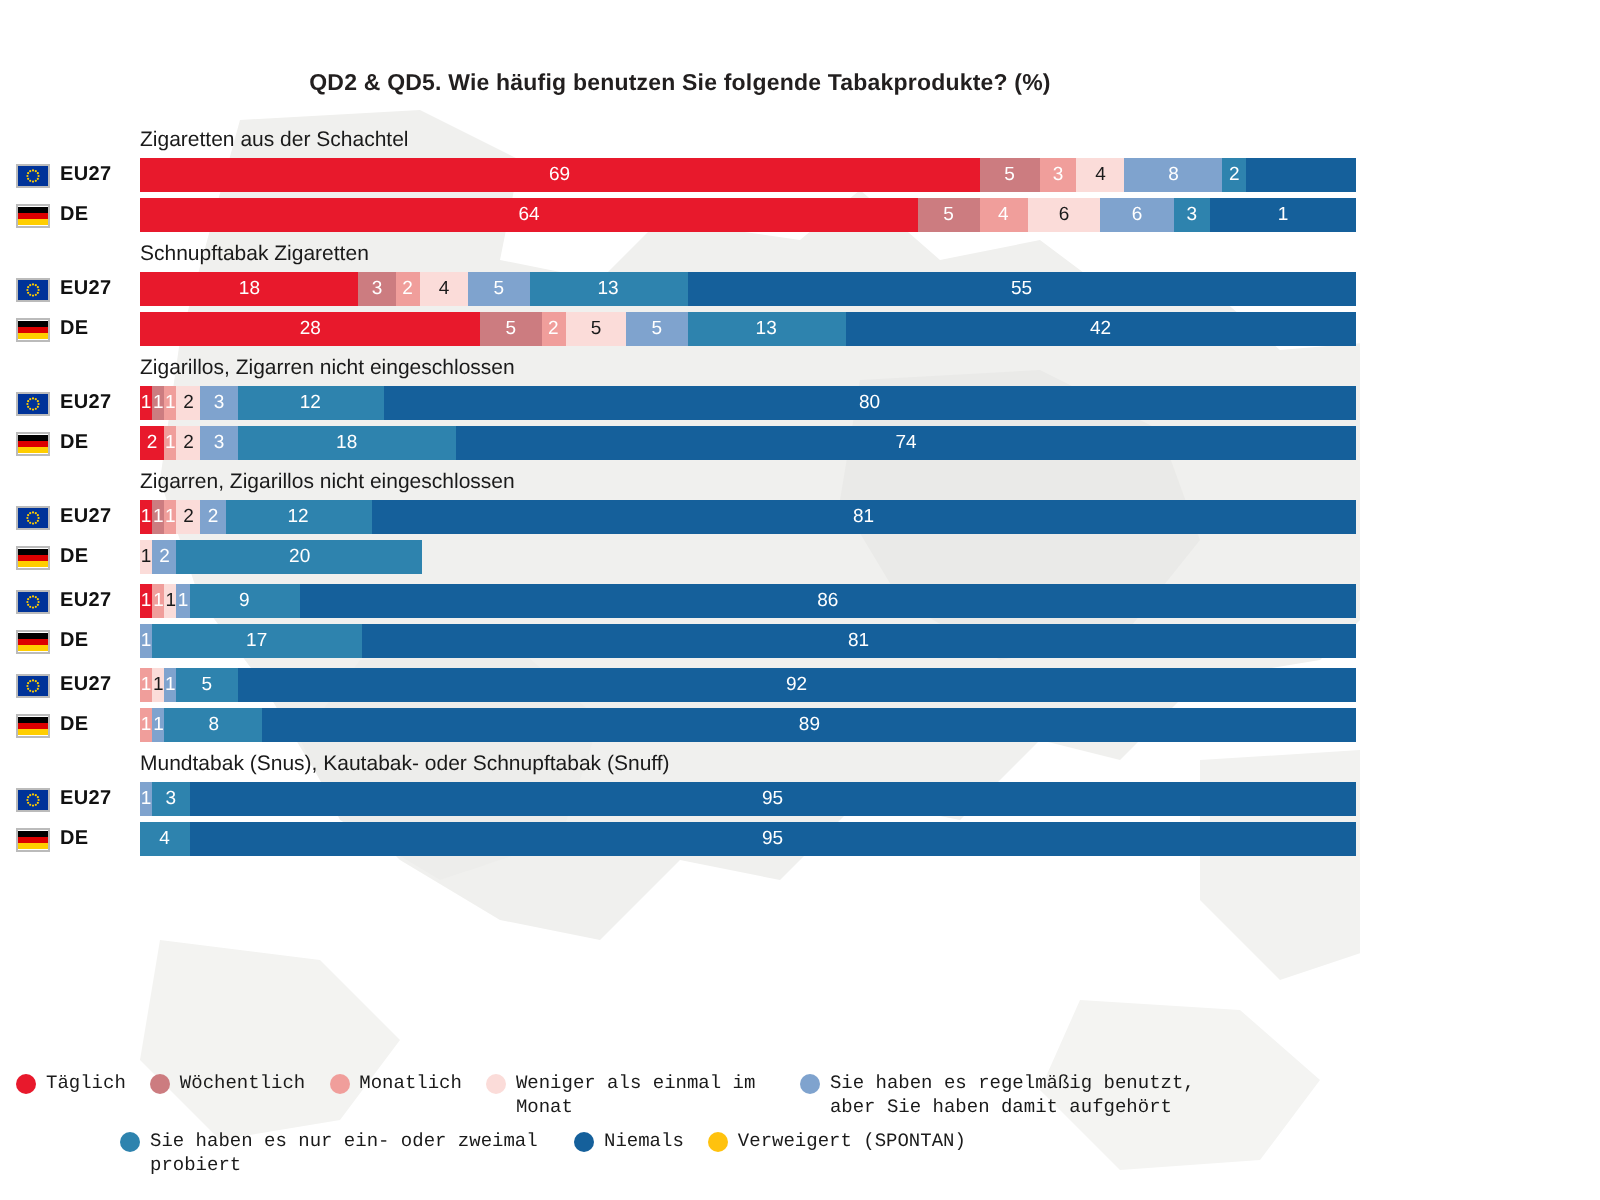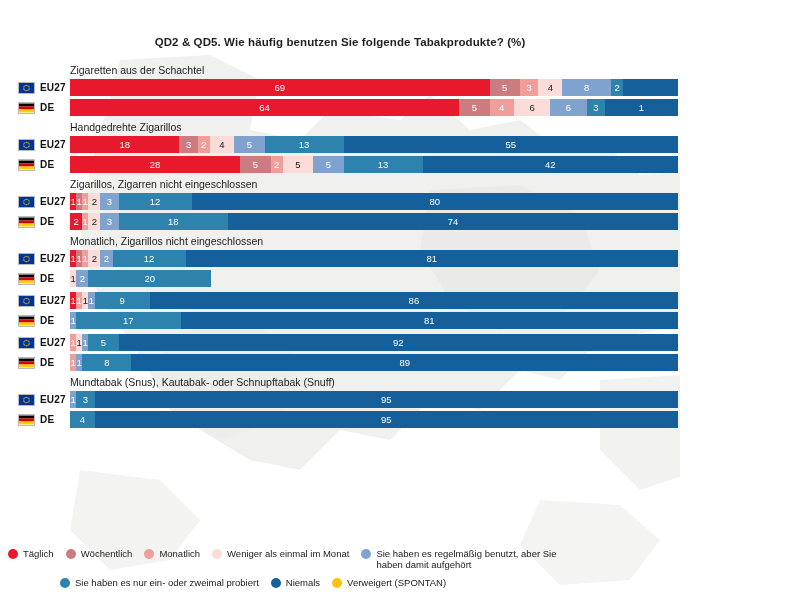--- a/index.html
+++ b/index.html
@@ -50,21 +50,21 @@
     display: flex;
     align-items: center;
     height: 17px;
     margin-bottom: 3px;
   }
   .row-head {
     width: 70px;
     display: flex;
     align-items: center;
     flex: 0 0 70px;
-    padding-left: 18px;
+    padding-left: 8px;
     box-sizing: border-box;
   }
   .flag {
     width: 17px; height: 12px;
     margin-right: 5px;
     flex: 0 0 17px;
     border: 0.5px solid #bbb;
     box-sizing: border-box;
   }
   .row-label {
@@ -97,20 +97,21 @@
     position: absolute;
     left: 0; right: 0;
     bottom: 6px;
     padding: 0 8px;
     z-index: 3;
   }
   .legend-row {
     display: flex;
     align-items: flex-start;
     margin-bottom: 6px;
+    font-family: Liberation Mono, monospace;
   }
   .legend-row.second { justify-content: flex-start; padding-left: 52px; }
   .legend-item {
     display: flex;
     align-items: flex-start;
     margin-right: 12px;
   }
   .dot {
     width: 10px; height: 10px;
     border-radius: 50%;
@@ -217,21 +218,21 @@
               <div class="seg" style="flex: 0 0 3%; background: rgb(46, 131, 174); color: rgb(255, 255, 255);">
                 <span>3</span>
               </div>
               <div class="seg" style="flex: 0 0 12%; background: rgb(21, 96, 155); color: rgb(255, 255, 255);">
                 <span>1</span>
               </div>
             </div>
           </div>
         </div>
         <div class="group">
-          <div class="group-label">Handgedrehte Zigarillos</div>
+          <div class="group-label">Schnupftabak Zigaretten</div>
           <div class="row">
             <div class="row-head">
               <svg viewBox="0 0 30 20" class="flag">
                 <rect width="30" height="20" fill="#003399"></rect>
                 <circle cx="15.00" cy="4.40" r="1.1" fill="#FFCC00"></circle>
                 <circle cx="17.80" cy="5.15" r="1.1" fill="#FFCC00"></circle>
                 <circle cx="19.85" cy="7.20" r="1.1" fill="#FFCC00"></circle>
                 <circle cx="20.60" cy="10.00" r="1.1" fill="#FFCC00"></circle>
                 <circle cx="19.85" cy="12.80" r="1.1" fill="#FFCC00"></circle>
                 <circle cx="17.80" cy="14.85" r="1.1" fill="#FFCC00"></circle>
@@ -372,21 +373,21 @@
               <div class="seg" style="flex: 0 0 18%; background: rgb(46, 131, 174); color: rgb(255, 255, 255);">
                 <span>18</span>
               </div>
               <div class="seg" style="flex: 0 0 74%; background: rgb(21, 96, 155); color: rgb(255, 255, 255);">
                 <span>74</span>
               </div>
             </div>
           </div>
         </div>
         <div class="group">
-          <div class="group-label">Monatlich, Zigarillos nicht eingeschlossen</div>
+          <div class="group-label">Zigarren, Zigarillos nicht eingeschlossen</div>
           <div class="row">
             <div class="row-head">
               <svg viewBox="0 0 30 20" class="flag">
                 <rect width="30" height="20" fill="#003399"></rect>
                 <circle cx="15.00" cy="4.40" r="1.1" fill="#FFCC00"></circle>
                 <circle cx="17.80" cy="5.15" r="1.1" fill="#FFCC00"></circle>
                 <circle cx="19.85" cy="7.20" r="1.1" fill="#FFCC00"></circle>
                 <circle cx="20.60" cy="10.00" r="1.1" fill="#FFCC00"></circle>
                 <circle cx="19.85" cy="12.80" r="1.1" fill="#FFCC00"></circle>
                 <circle cx="17.80" cy="14.85" r="1.1" fill="#FFCC00"></circle>

